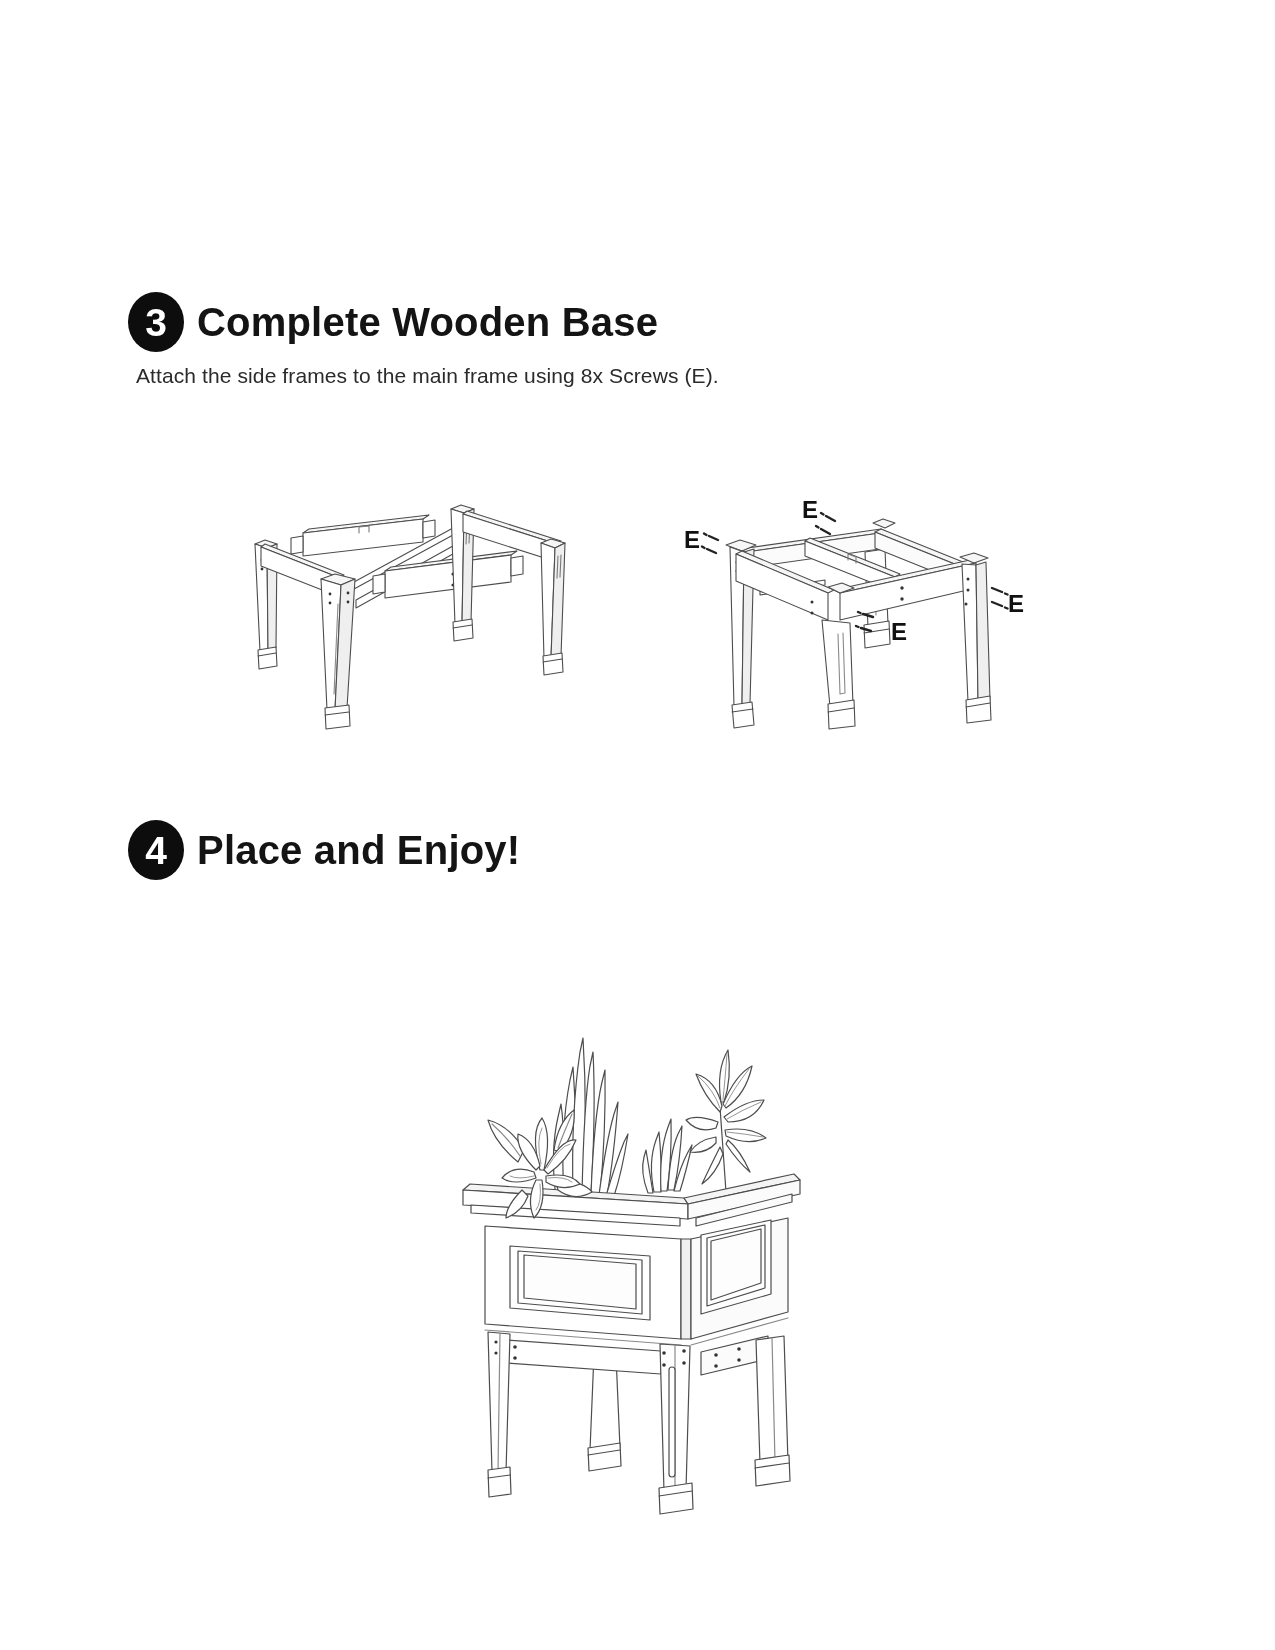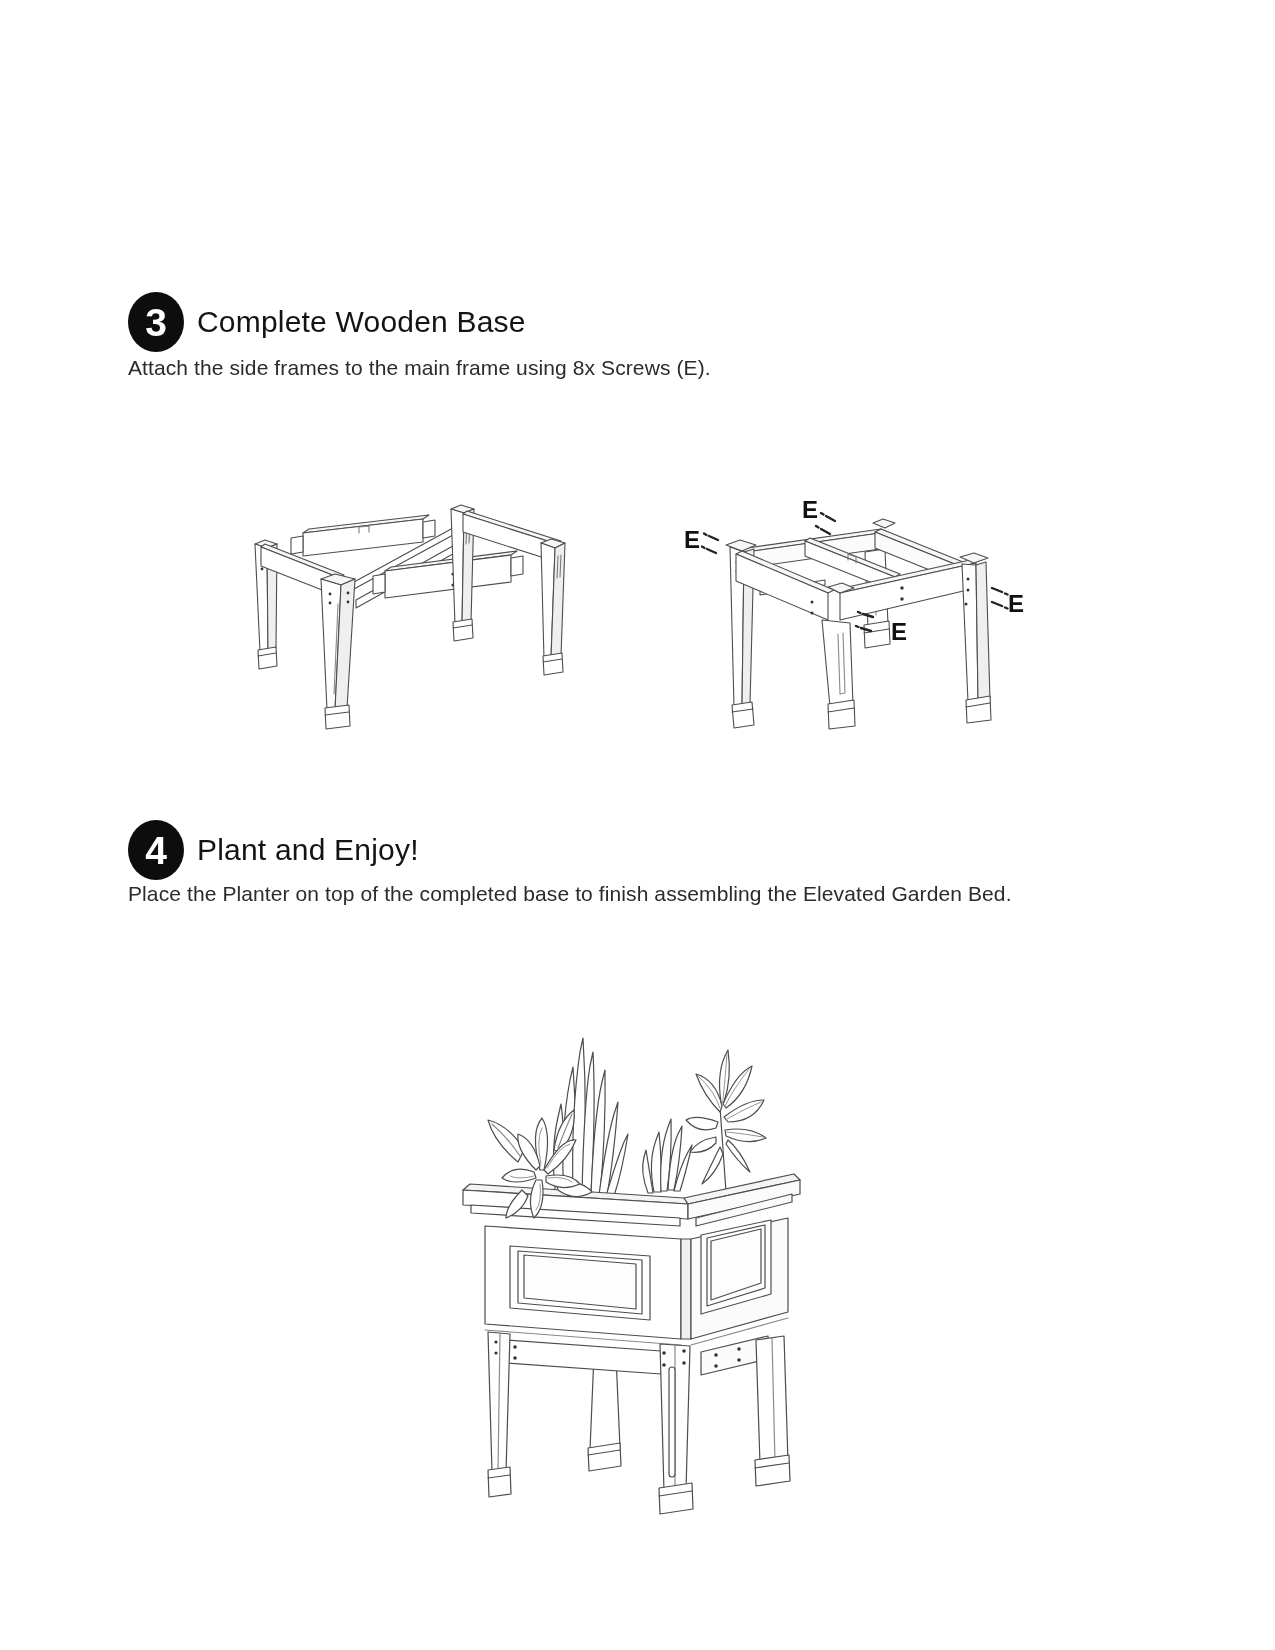--- a/index.html
+++ b/index.html
@@ -19,26 +19,26 @@
   }
   .badge{
     width:56px;height:60px;border-radius:50%;
     background:#0d0d0d;color:#ffffff;
     display:flex;align-items:center;justify-content:center;
     font-size:39px;font-weight:700;line-height:1;
     flex:0 0 auto;
   }
   .step-title{
     margin:0;
-    font-size:30px;font-weight:400;color:#141414;
+    font-size:40px;font-weight:700;color:#141414;
     letter-spacing:.2px;
   }
   .step-text{
     position:absolute;left:128px;
-    margin:0;
+    margin:8px;
     width:965px;
     font-size:21px;line-height:31px;color:#2b2b2b;
     letter-spacing:.1px;
   }
   .step-text.justified{ text-align:justify; }
   .figure{ position:absolute; }
   .figure svg{ display:block; }
   .e-label{
     font-family:"Liberation Sans", sans-serif;
     font-size:24px;font-weight:700;fill:#111111;
@@ -193,25 +193,25 @@
       <text class="e-label" x="32" y="96" text-anchor="middle">E</text>
       <text class="e-label" x="356" y="160" text-anchor="middle">E</text>
       <text class="e-label" x="239" y="188" text-anchor="middle">E</text>
     </svg>
   </div>
 
   <div class="step-header" style="top:820px;">
     <div class="badge">
       <span>4</span>
     </div>
-    <h2 class="step-title">Plant and Enjoy!</h2>
+    <h2 class="step-title">Place and Enjoy!</h2>
   </div>
 
   <p class="step-text justified" style="top:878px;">
-    <span>Place the Planter on top of the completed base to finish assembling the Elevated Garden Bed.</span><br>
+    <br>
   </p>
 
   <div class="figure" style="left:458px;top:1022px;">
     <svg width="350" height="500" viewBox="0 0 350 500">
       <g stroke="#4d4d4d" stroke-width="1.2" fill="#ffffff" stroke-linejoin="round" stroke-linecap="round">
 
         <path d="M98,175 Q92,130 100,95 L103,82 Q108,120 106,175 Z"></path>
         <path d="M106,174 Q102,110 112,58 L115,45 Q120,110 116,174 Z"></path>
         <path d="M115,173 Q113,90 122,30 L125,16 Q130,95 124,173 Z"></path>
         <path d="M124,172 Q126,80 132,44 L135,30 Q138,90 133,172 Z"></path>

